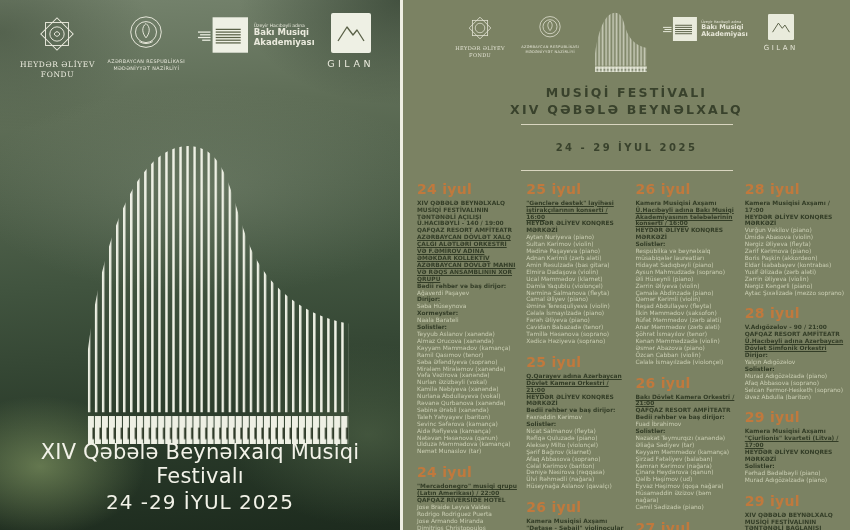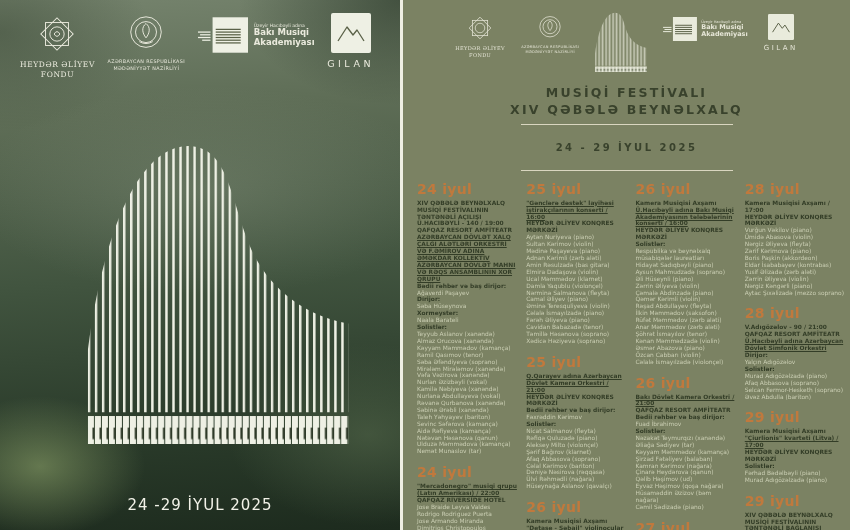--- a/index.html
+++ b/index.html
@@ -18,21 +18,21 @@
   .logo-row{position:relative;display:flex;justify-content:space-between;align-items:flex-start;padding:13px 26px 0 20px;color:#eaeadd;}
   .logo{display:flex;flex-direction:column;align-items:center;text-align:center;}
   .logo.horiz{flex-direction:row;align-items:center;text-align:left;gap:6px;margin-top:4px;}
   .lg-fond-txt{font-family:"DejaVu Serif",serif;font-size:7.5px;letter-spacing:.6px;margin-top:5px;line-height:1.3;}
   .lg-min-txt{font-size:4.8px;letter-spacing:.4px;margin-top:4px;line-height:1.4;}
   .lg-bma-small{font-size:4.6px;}
   .lg-bma-big{font-size:8.5px;font-weight:bold;line-height:1.15;}
   .lg-gilan-txt{font-size:9.5px;letter-spacing:3.5px;margin-top:5px;}
   .arch-wrap{position:absolute;left:82px;top:92px;width:272px;height:352px;}
   .poster-title{position:absolute;left:0;right:0;bottom:42px;text-align:center;color:#f2f2e8;font-size:21px;letter-spacing:.2px;}
-  .poster-dates{position:absolute;left:0;right:0;bottom:16px;text-align:center;color:#f2f2e8;font-size:15px;letter-spacing:1px;}
+  .poster-dates{position:absolute;left:0;right:0;bottom:16px;text-align:center;color:#f2f2e8;font-size:20px;letter-spacing:1px;}
 
   
   .divider{width:3px;flex:0 0 3px;background:#efeee3;}
 
   
   .right{position:relative;width:447px;height:530px;flex:0 0 447px;overflow:hidden;background:#7b8263;}
   .r-logos{display:flex;justify-content:center;align-items:flex-start;gap:16px;padding-top:14px;color:#e5e5d6;}
   .r-logo{display:flex;flex-direction:column;align-items:center;text-align:center;}
   .r-logo.horiz{flex-direction:row;align-items:center;text-align:left;gap:4px;margin-top:3px;}
   .r-fond-txt{font-family:"DejaVu Serif",serif;font-size:5px;letter-spacing:.4px;margin-top:3px;line-height:1.3;}
@@ -130,20 +130,21 @@
           <pattern id="keysA" width="7.3" height="29" patternUnits="userSpaceOnUse">
             <rect x="0" y="0" width="6.3" height="29" fill="#eef0e4"></rect>
             <rect x="4.9" y="0" width="2.9" height="12" fill="#2e3a28"></rect>
           </pattern>
         </defs>
         <path d="M0,332 L0,268 C18,130 58,56 104,56 C148,56 148,118 172,168 C192,208 228,232 270,240 L270,332 Z" fill="url(#stripesA)"></path>
         <rect x="0" y="336" width="270" height="29" fill="url(#keysA)"></rect>
       </svg>
     </div>
 
+    <div class="poster-title">XIV Qəbələ Beynəlxalq Musiqi Festivalı</div>
     <div class="poster-dates">24 -29 İYUL 2025</div>
   </div>
 
   <div class="divider"></div>
 
   <div class="right">
     <div class="r-logos">
       <div class="r-logo">
         <svg width="28" height="28" viewBox="0 0 44 44">
           <g fill="none" stroke="#e5e5d6" stroke-width="1.2">

